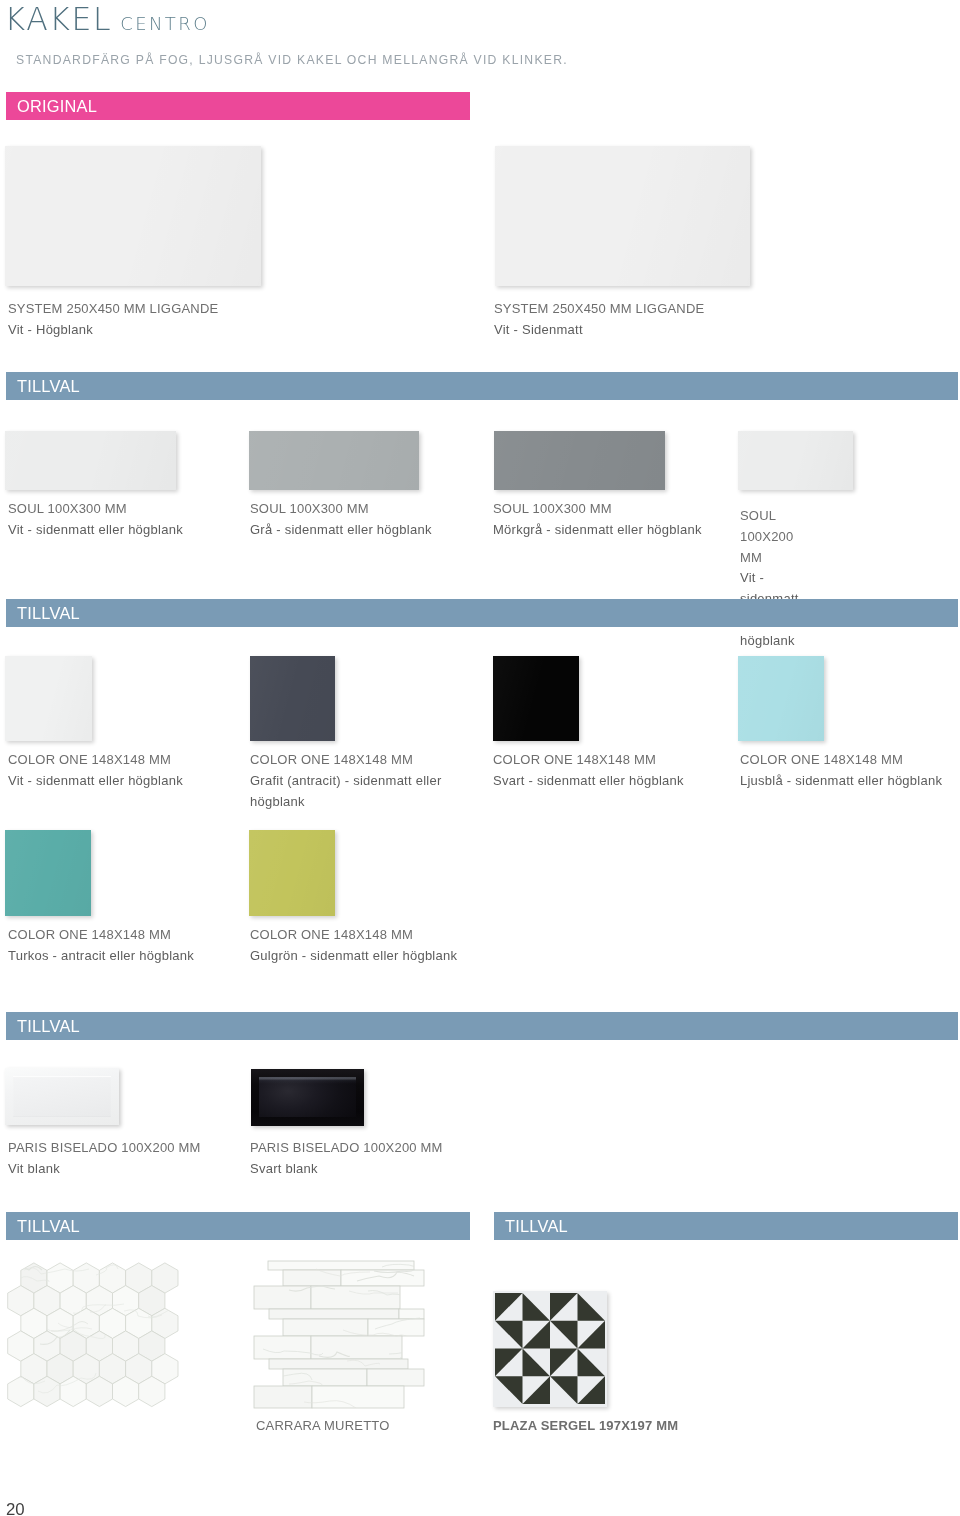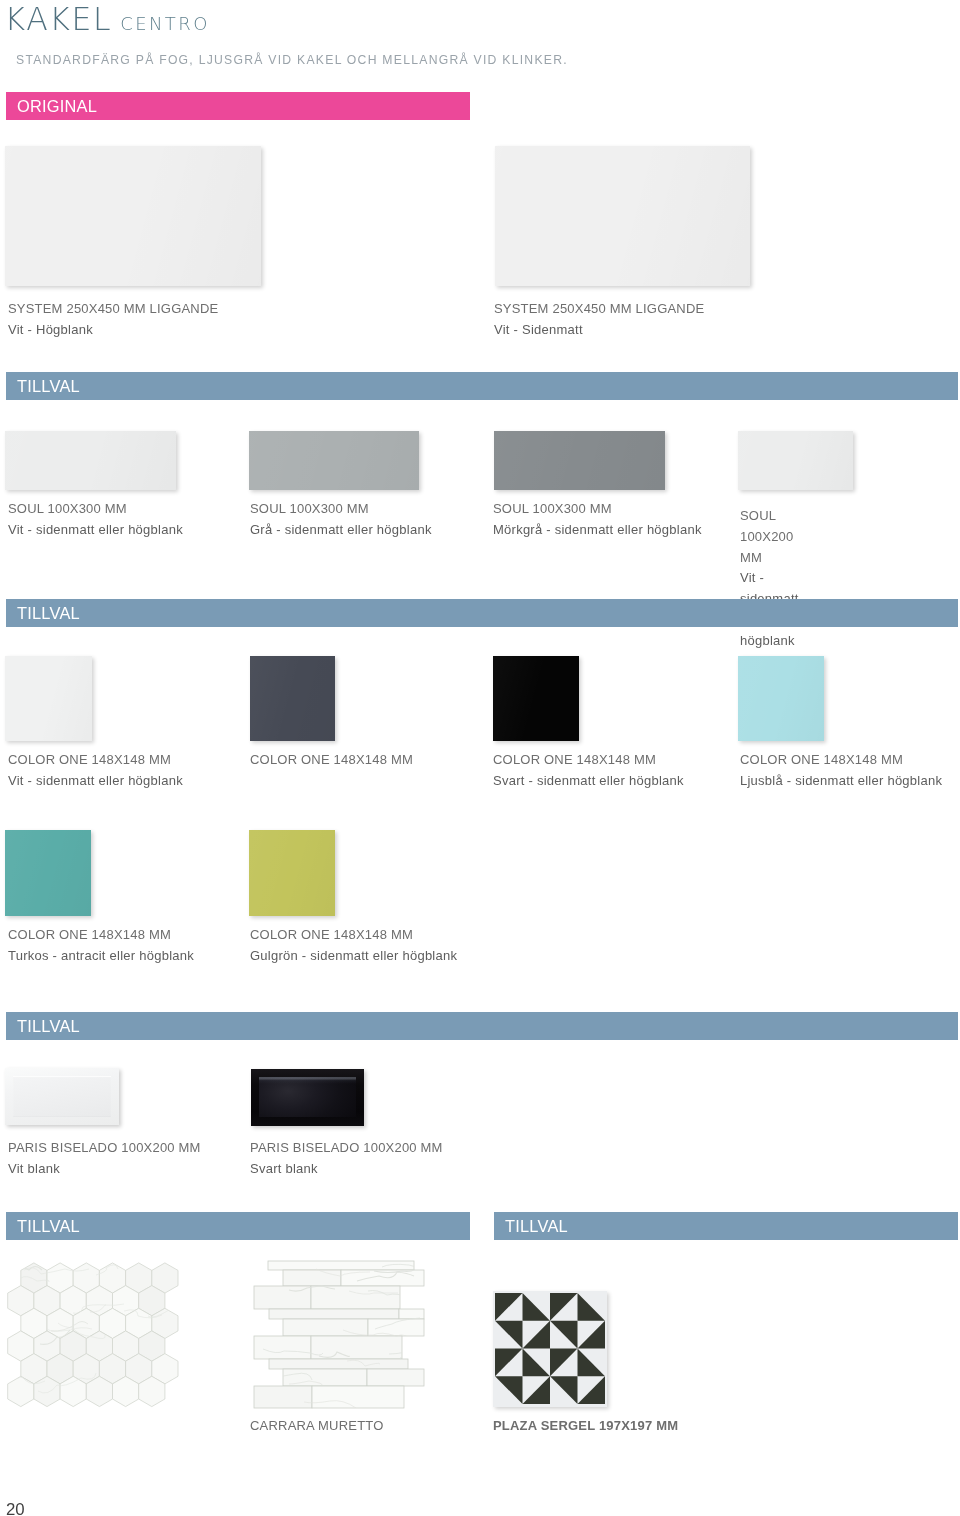--- a/index.html
+++ b/index.html
@@ -98,20 +98,21 @@
 
   <div class="bar light" style="left:6px;top:599px;width:952px;">TILLVAL</div>
   <div class="tile plain" style="left: 5px; top: 656px; width: 87px; height: 85px; background: linear-gradient(105deg, rgba(255, 255, 255, 0.035) 0%, rgba(255, 255, 255, 0) 50%, rgba(0, 0, 0, 0.024) 100%), rgb(240, 241, 241);"></div>
   <div class="lbl" style="left:8px;top:750px;width:225px;">
     <div>COLOR ONE 148X148 MM</div>
     <div class="l2">Vit - sidenmatt eller högblank</div>
   </div>
   <div class="tile plain" style="left: 250px; top: 656px; width: 85px; height: 85px; background: linear-gradient(105deg, rgba(255, 255, 255, 0.035) 0%, rgba(255, 255, 255, 0) 50%, rgba(0, 0, 0, 0.024) 100%), rgb(70, 74, 85);"></div>
   <div class="lbl" style="left:250px;top:750px;width:217px;">
     <div>COLOR ONE 148X148 MM</div>
+    <div class="l2">Grafit (antracit) - sidenmatt eller högblank</div>
   </div>
   <div class="tile plain" style="left: 493px; top: 656px; width: 86px; height: 85px; background: linear-gradient(105deg, rgba(255, 255, 255, 0.035) 0%, rgba(255, 255, 255, 0) 50%, rgba(0, 0, 0, 0.024) 100%), rgb(5, 5, 5);"></div>
   <div class="lbl" style="left:493px;top:750px;width:228px;">
     <div>COLOR ONE 148X148 MM</div>
     <div class="l2">Svart - sidenmatt eller högblank</div>
   </div>
   <div class="tile plain" style="left: 738px; top: 656px; width: 86px; height: 85px; background: linear-gradient(105deg, rgba(255, 255, 255, 0.035) 0%, rgba(255, 255, 255, 0) 50%, rgba(0, 0, 0, 0.024) 100%), rgb(171, 223, 229);"></div>
   <div class="lbl" style="left:740px;top:750px;width:220px;">
     <div>COLOR ONE 148X148 MM</div>
     <div class="l2">Ljusblå - sidenmatt eller högblank</div>
@@ -313,21 +314,21 @@
         <polygon points="0.0,56.6 28.3,56.6 0.0,84.9"></polygon>
         <polygon points="28.3,56.6 28.3,84.9 56.6,84.9"></polygon>
         <polygon points="56.6,56.6 84.9,56.6 56.6,84.9"></polygon>
         <polygon points="84.9,56.6 84.9,84.9 113.2,84.9"></polygon>
         <polygon points="0.0,84.9 28.3,84.9 28.3,113.2"></polygon>
         <polygon points="56.6,84.9 56.6,113.2 28.3,113.2"></polygon>
         <polygon points="56.6,84.9 84.9,84.9 84.9,113.2"></polygon>
         <polygon points="113.2,84.9 113.2,113.2 84.9,113.2"></polygon>
       </g>
     </svg>
-  <div class="lbl" style="left:250px;top:1416px;">
+  <div class="lbl" style="left:256px;top:1416px;">
     <div>CARRARA MURETTO</div>
   </div>
   <div class="lbl" style="left:493px;top:1416px;font-weight:bold;">
     <div>PLAZA SERGEL 197X197 MM</div>
   </div>
 
   <div class="pageno">20</div>
 </div>
 
 </body></html>

